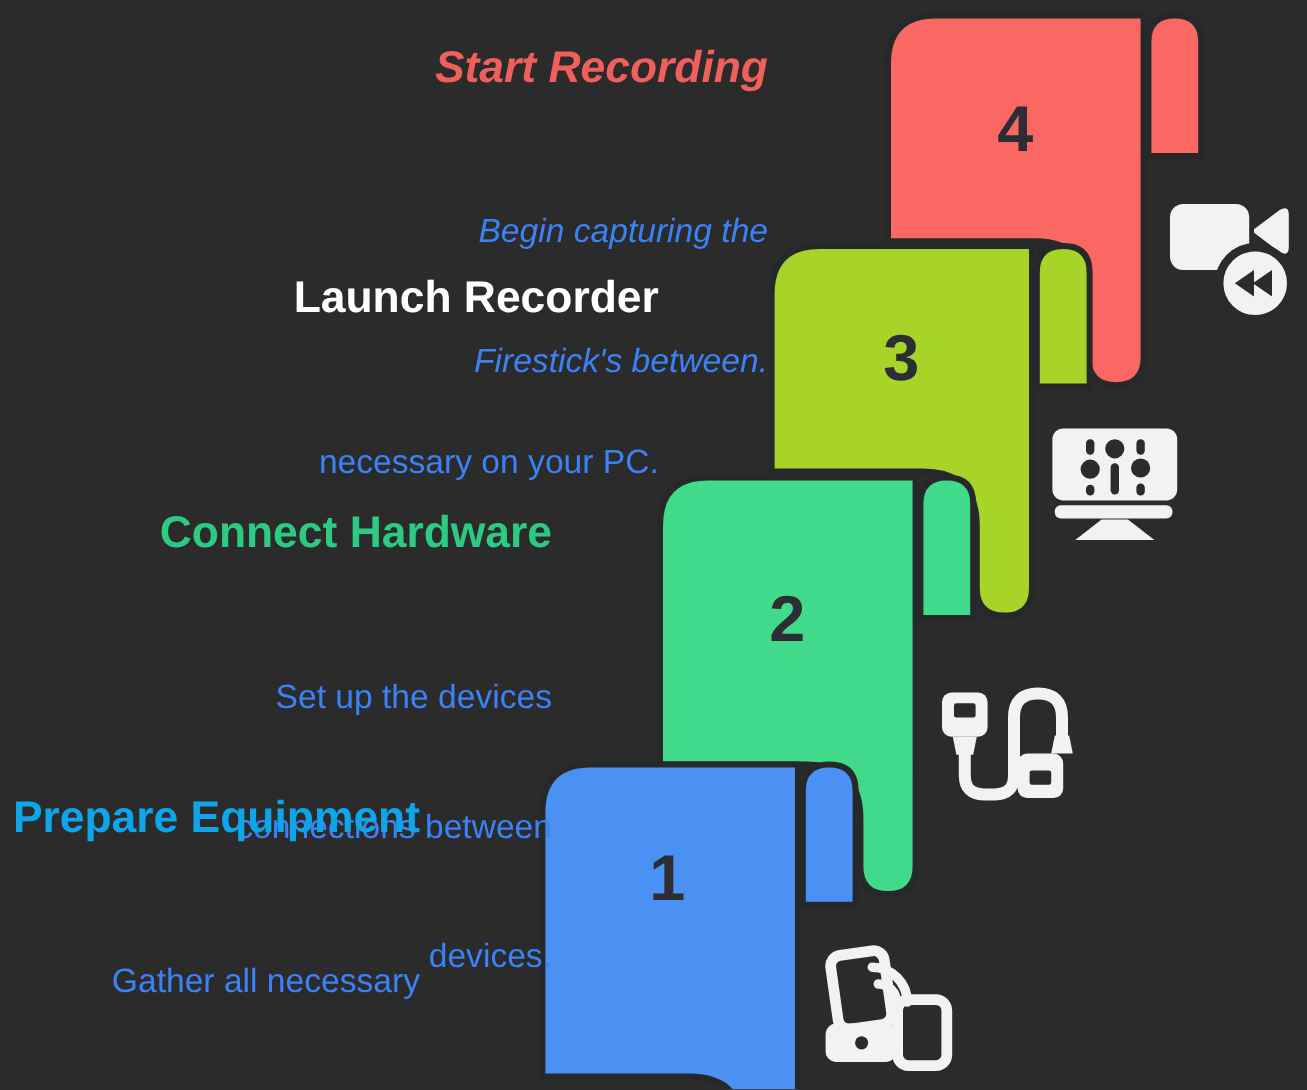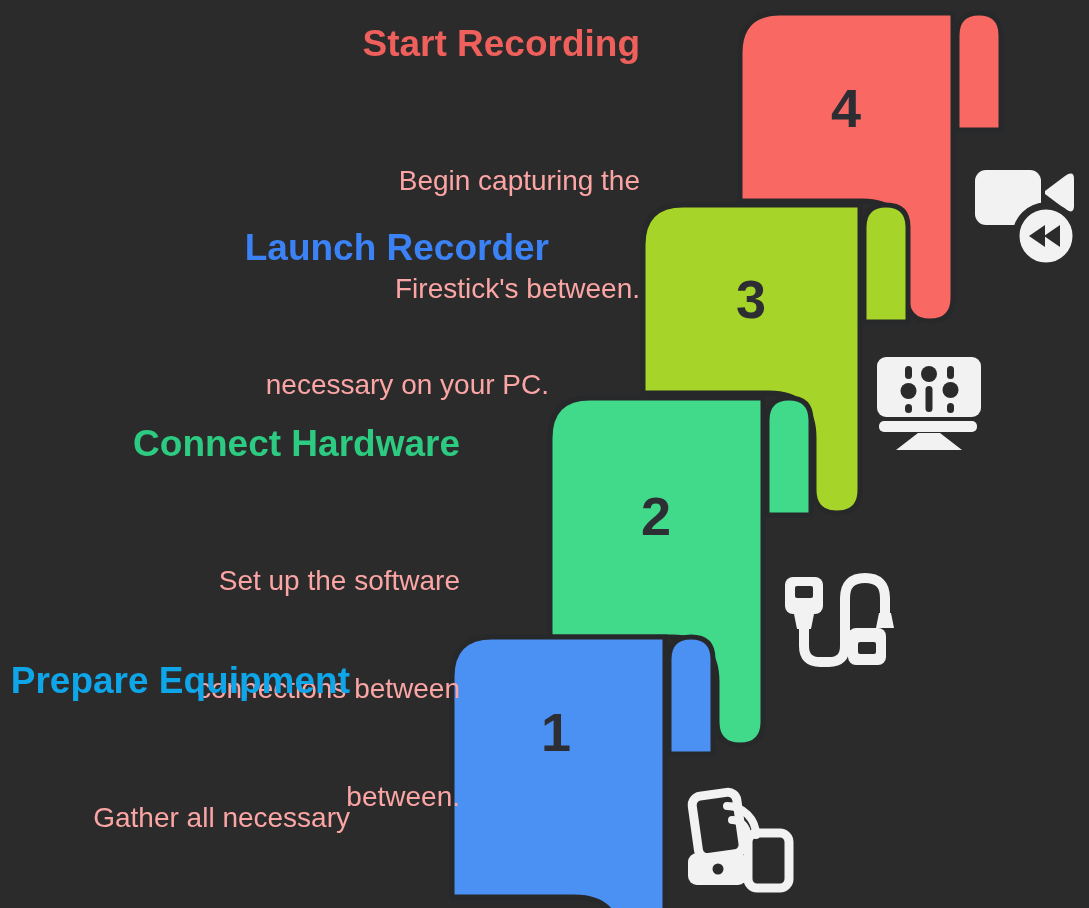--- a/index.html
+++ b/index.html
@@ -9,21 +9,21 @@
     font-family:"Liberation Sans","DejaVu Sans",sans-serif;
   }
   .stage svg{position:absolute;left:0;top:0;}
   .shape{stroke:#27282a;stroke-width:5;}
   .num{font:700 54px "Liberation Sans","DejaVu Sans",sans-serif;fill:#2d2e33;
        text-anchor:middle;dominant-baseline:central;}
   .dark{fill:#2b2b2b;}
   .icon-stroke{fill:none;stroke:#f2f2f2;stroke-linecap:round;}
   .txt{position:absolute;text-align:right;}
   .title{font-size:37px;line-height:40px;font-weight:700;white-space:pre;}
-  .desc{margin-top:27px;font-size:28px;line-height:36px;color:#fca5a5;white-space:pre;}
+  .desc{margin-top:27px;font-size:28px;line-height:36px;color:#3b82f6;white-space:pre;}
 </style>
 </head>
 <body>
 
 <div class="stage">
 
   <svg width="1089" height="908" viewBox="0 0 1089 908">
 
     <g>
       <path class="shape" d="M 957 130 L 957 35 Q 957 13 979 13 Q 1001 13 1001 35 L 1001 130 Z" fill="#f96862"></path>
@@ -91,41 +91,41 @@
         <rect class="icon-stroke" stroke-width="9" x="695" y="794" width="45" height="62" rx="9"></rect>
       </g>
       <path class="icon-stroke" stroke-width="8" d="M 727 806 A 29 29 0 0 1 756 835"></path>
       <path class="icon-stroke" stroke-width="8" d="M 732 820 A 15 15 0 0 1 747 835"></path>
       <rect x="688" y="853" width="59" height="32" rx="9"></rect>
       <circle class="dark" cx="718" cy="869" r="5.5"></circle>
       <rect class="icon-stroke" stroke-width="9" x="748" y="833" width="41" height="55" rx="9"></rect>
     </g>
   </svg>
 
-  <div class="txt" style="right:449px;top:24px;">
+  <div class="txt" style="right:449px;top:36px;font-style:italic;">
     <div class="title" style="color: rgb(239, 95, 91);">Start Recording</div>
     <div class="desc">
       <div>Begin capturing the</div>
       <div>Firestick's between.</div>
     </div>
   </div>
 
   <div class="txt" style="right:540px;top:228px;">
-    <div class="title" style="color: #3b82f6;">Launch Recorder</div>
+    <div class="title" style="color: #ffffff;">Launch Recorder</div>
     <div class="desc">
       <div>necessary on your PC.</div>
     </div>
   </div>
 
   <div class="txt" style="right:629px;top:424px;">
     <div class="title" style="color: rgb(44, 203, 129); margin-left: 34px;">Connect Hardware</div>
     <div class="desc">
-      <div>Set up the software</div>
+      <div>Set up the devices</div>
       <div>connections between</div>
-      <div>between.</div>
+      <div>devices.</div>
     </div>
   </div>
 
   <div class="txt" style="right:739px;top:661px;">
     <div class="title" style="color: #0ea5e9;">Prepare Equipment</div>
     <div class="desc">
       <div>Gather all necessary</div>
       
     </div>
   </div>

